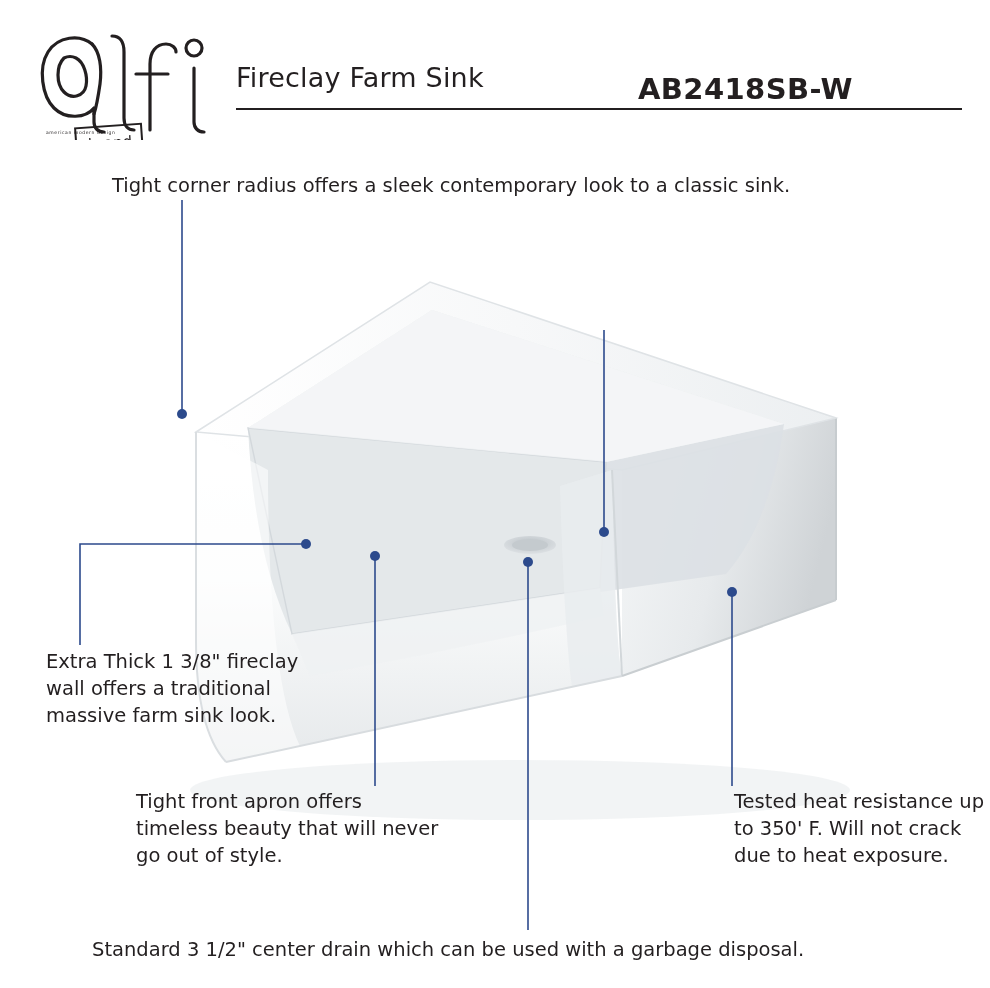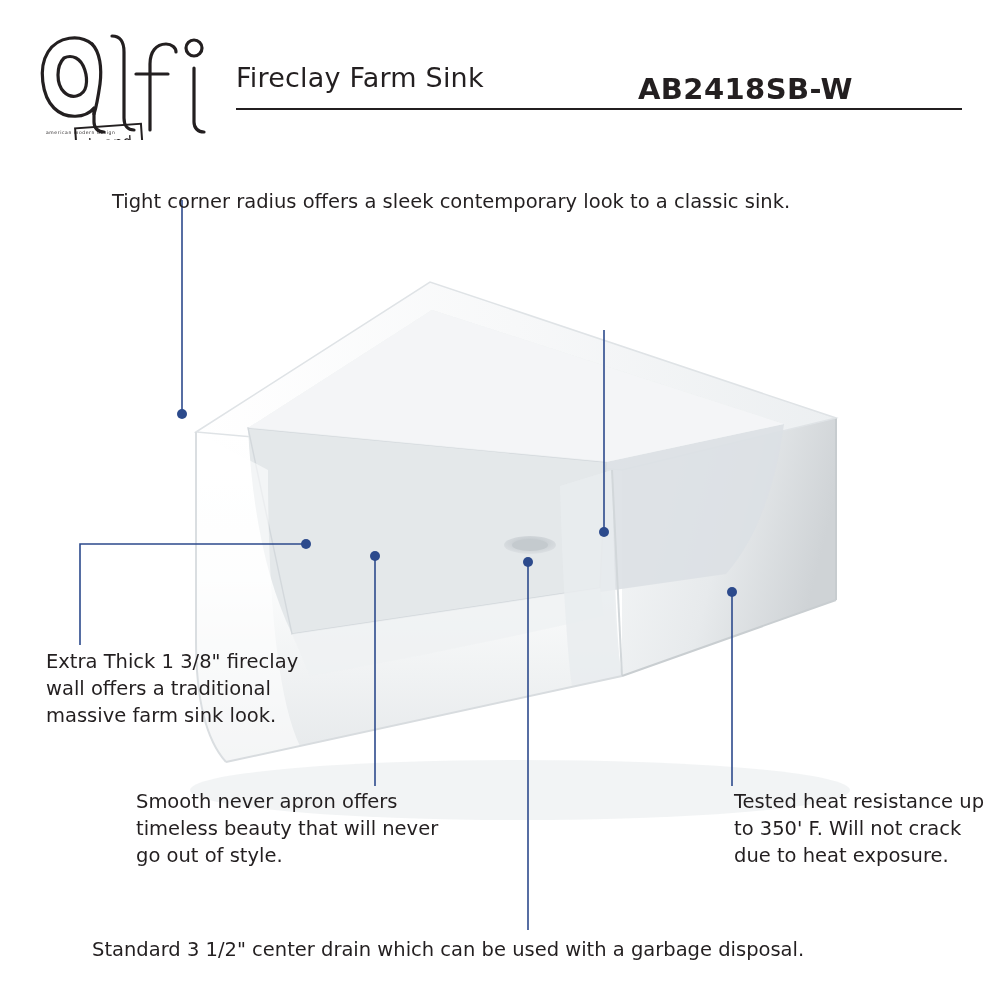--- a/index.html
+++ b/index.html
@@ -66,21 +66,21 @@
   }
 
   
   .callout {
     position: absolute;
     font-size: 19.5px;
     line-height: 27px;
     color: #231f20;
     font-family: "DejaVu Sans", sans-serif;
   }
-  .c-top-left   { left: 112px; top: 172px; width: 760px; margin-top: 16px; }
+  .c-top-left   { left: 112px; top: 172px; width: 760px; }
   .c-top-right  { left: 572px; top: 238px; width: 370px; text-align: left; }
   .c-left       { left: 46px;  top: 648px; width: 290px; }
   .c-apron      { left: 136px; top: 788px; width: 310px; }
   .c-heat       { left: 734px; top: 788px; width: 262px; }
   .c-bottom     { left: 92px;  top: 936px; width: 840px; }
 
   
   .leaders {
     position: absolute;
     left: 0;
@@ -230,17 +230,17 @@
       <circle cx="604" cy="532" r="5"></circle>
       <circle cx="306" cy="544" r="5"></circle>
       <circle cx="375" cy="556" r="5"></circle>
       <circle cx="732" cy="592" r="5"></circle>
       <circle cx="528" cy="562" r="5"></circle>
     </g>
   </svg>
 
   <div class="callout c-top-left">Tight corner radius offers a sleek contemporary look to a classic sink.</div>
   <div class="callout c-left">Extra Thick 1 3/8" fireclay wall offers a traditional massive farm sink look.</div>
-  <div class="callout c-apron">Smooth never apron offers timeless beauty that will never go out of style.</div>
+  <div class="callout c-apron">Tight front apron offers timeless beauty that will never go out of style.</div>
   <div class="callout c-heat">Tested heat resistance up to 350' F. Will not crack due to heat exposure.</div>
   <div class="callout c-bottom">Standard 3 1/2" center drain which can be used with a garbage disposal.</div>
 
 </div>
 
 </body></html>

